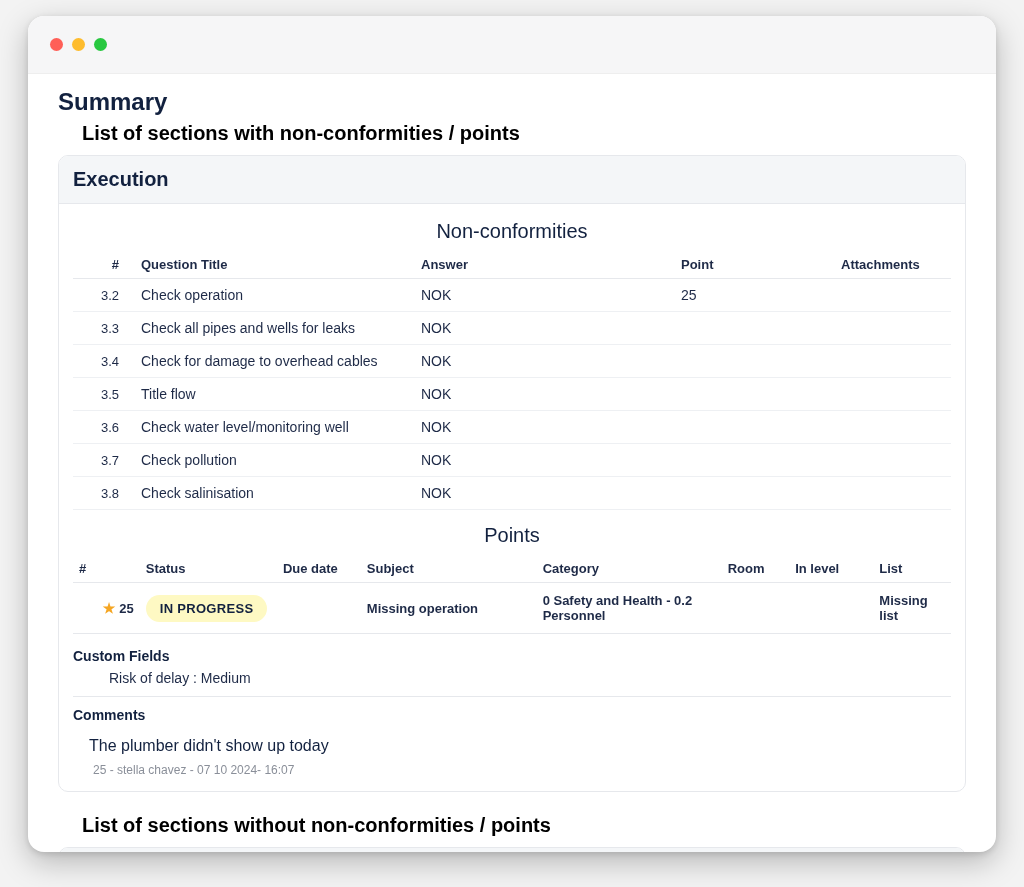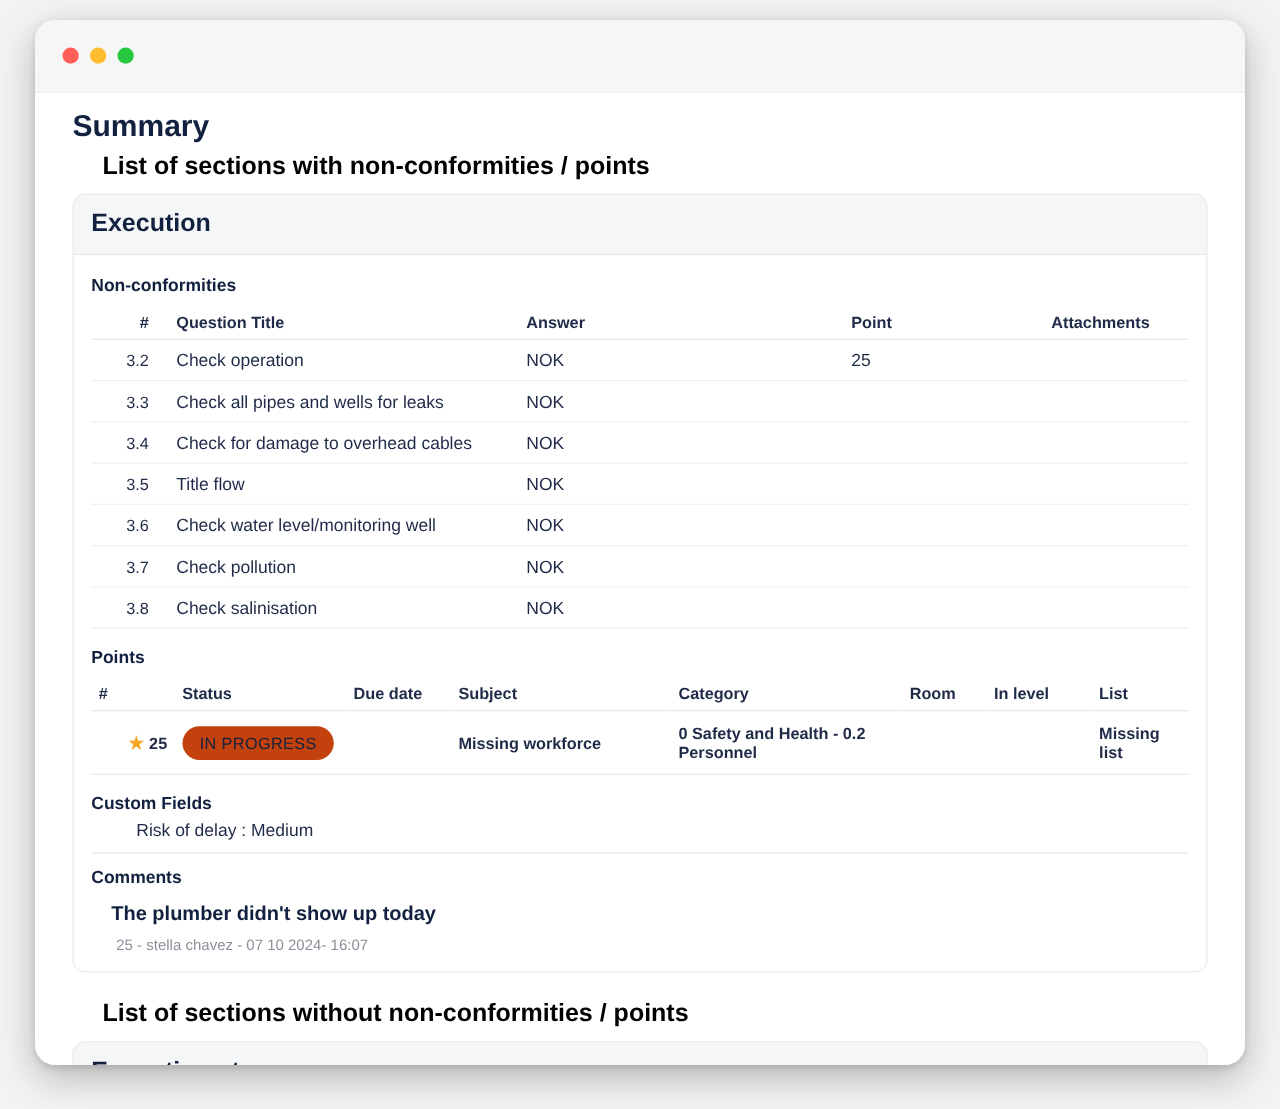--- a/index.html
+++ b/index.html
@@ -69,24 +69,25 @@
     font-weight: 800;
     font-size: 20px;
     color:#12213f;
     border-bottom: 1px solid #e6e8ec;
   }
   .panel-body {
     padding: 10px 14px 14px 14px;
   }
 
   .subhead {
-    font-size: 14px;
-    font-weight: 700;
+    font-size: 20px;
+    font-weight: 400;
     color:#12213f;
     margin: 6px 0 8px 0;
+    text-align: center;
   }
 
   table.nc {
     width: 100%;
     border-collapse: collapse;
     font-size: 14px;
   }
   table.nc th {
     text-align: left;
     font-weight: 700;
@@ -127,23 +128,23 @@
     color:#1e2a47;
   }
   .pts-numcol { width: 70px; text-align:right; padding-right:10px; font-weight:700;}
   .star {
     color:#f5a623;
     font-size: 14px;
     margin-right: 4px;
   }
   .status-pill {
     display:inline-block;
-    background:#c2410c;
-    color:#12213f;
-    font-weight:400;
+    background:#fef9c3;
+    color:#12213f;
+    font-weight:700;
     font-size:13px;
     padding: 6px 14px;
     border-radius: 14px;
     letter-spacing: .3px;
   }
   .pts-status { width: 140px; }
   .pts-due { width: 90px; }
   .pts-subject { width: 190px; }
   .pts-category { width: 200px; }
   .pts-room { width: 70px; }
@@ -163,21 +164,21 @@
     padding-left: 36px;
     font-size: 14px;
     color:#1e2a47;
   }
   .comment-block {
     margin-top: 8px;
   }
   .comment-text {
     display:inline-block;
     padding: 6px 8px;
-    font-weight: 700;
+    font-weight: 400;
     color:#12213f;
     margin-left: 8px;
   }
   .comment-meta {
     font-size: 12px;
     color: #8a8f99;
     margin-left: 20px;
     margin-top: 2px;
   }
 
@@ -291,21 +292,21 @@
           </thead>
           <tbody>
             <tr>
               <td class="pts-numcol">
                 <span class="star">★</span><span>25</span>
               </td>
               <td class="pts-status">
                 <span class="status-pill">IN PROGRESS</span>
               </td>
               <td class="pts-due"></td>
-              <td class="pts-subject">Missing workforce</td>
+              <td class="pts-subject">Missing operation</td>
               <td class="pts-category" style="font-weight:600">0 Safety and Health - 0.2 Personnel</td>
               <td class="pts-room"></td>
               <td class="pts-incharge"></td>
               <td class="pts-list">Missing list</td>
             </tr>
           </tbody>
         </table>
 
         <div class="section-title">Custom Fields</div>
         <div class="indent">Risk of delay : Medium</div>

